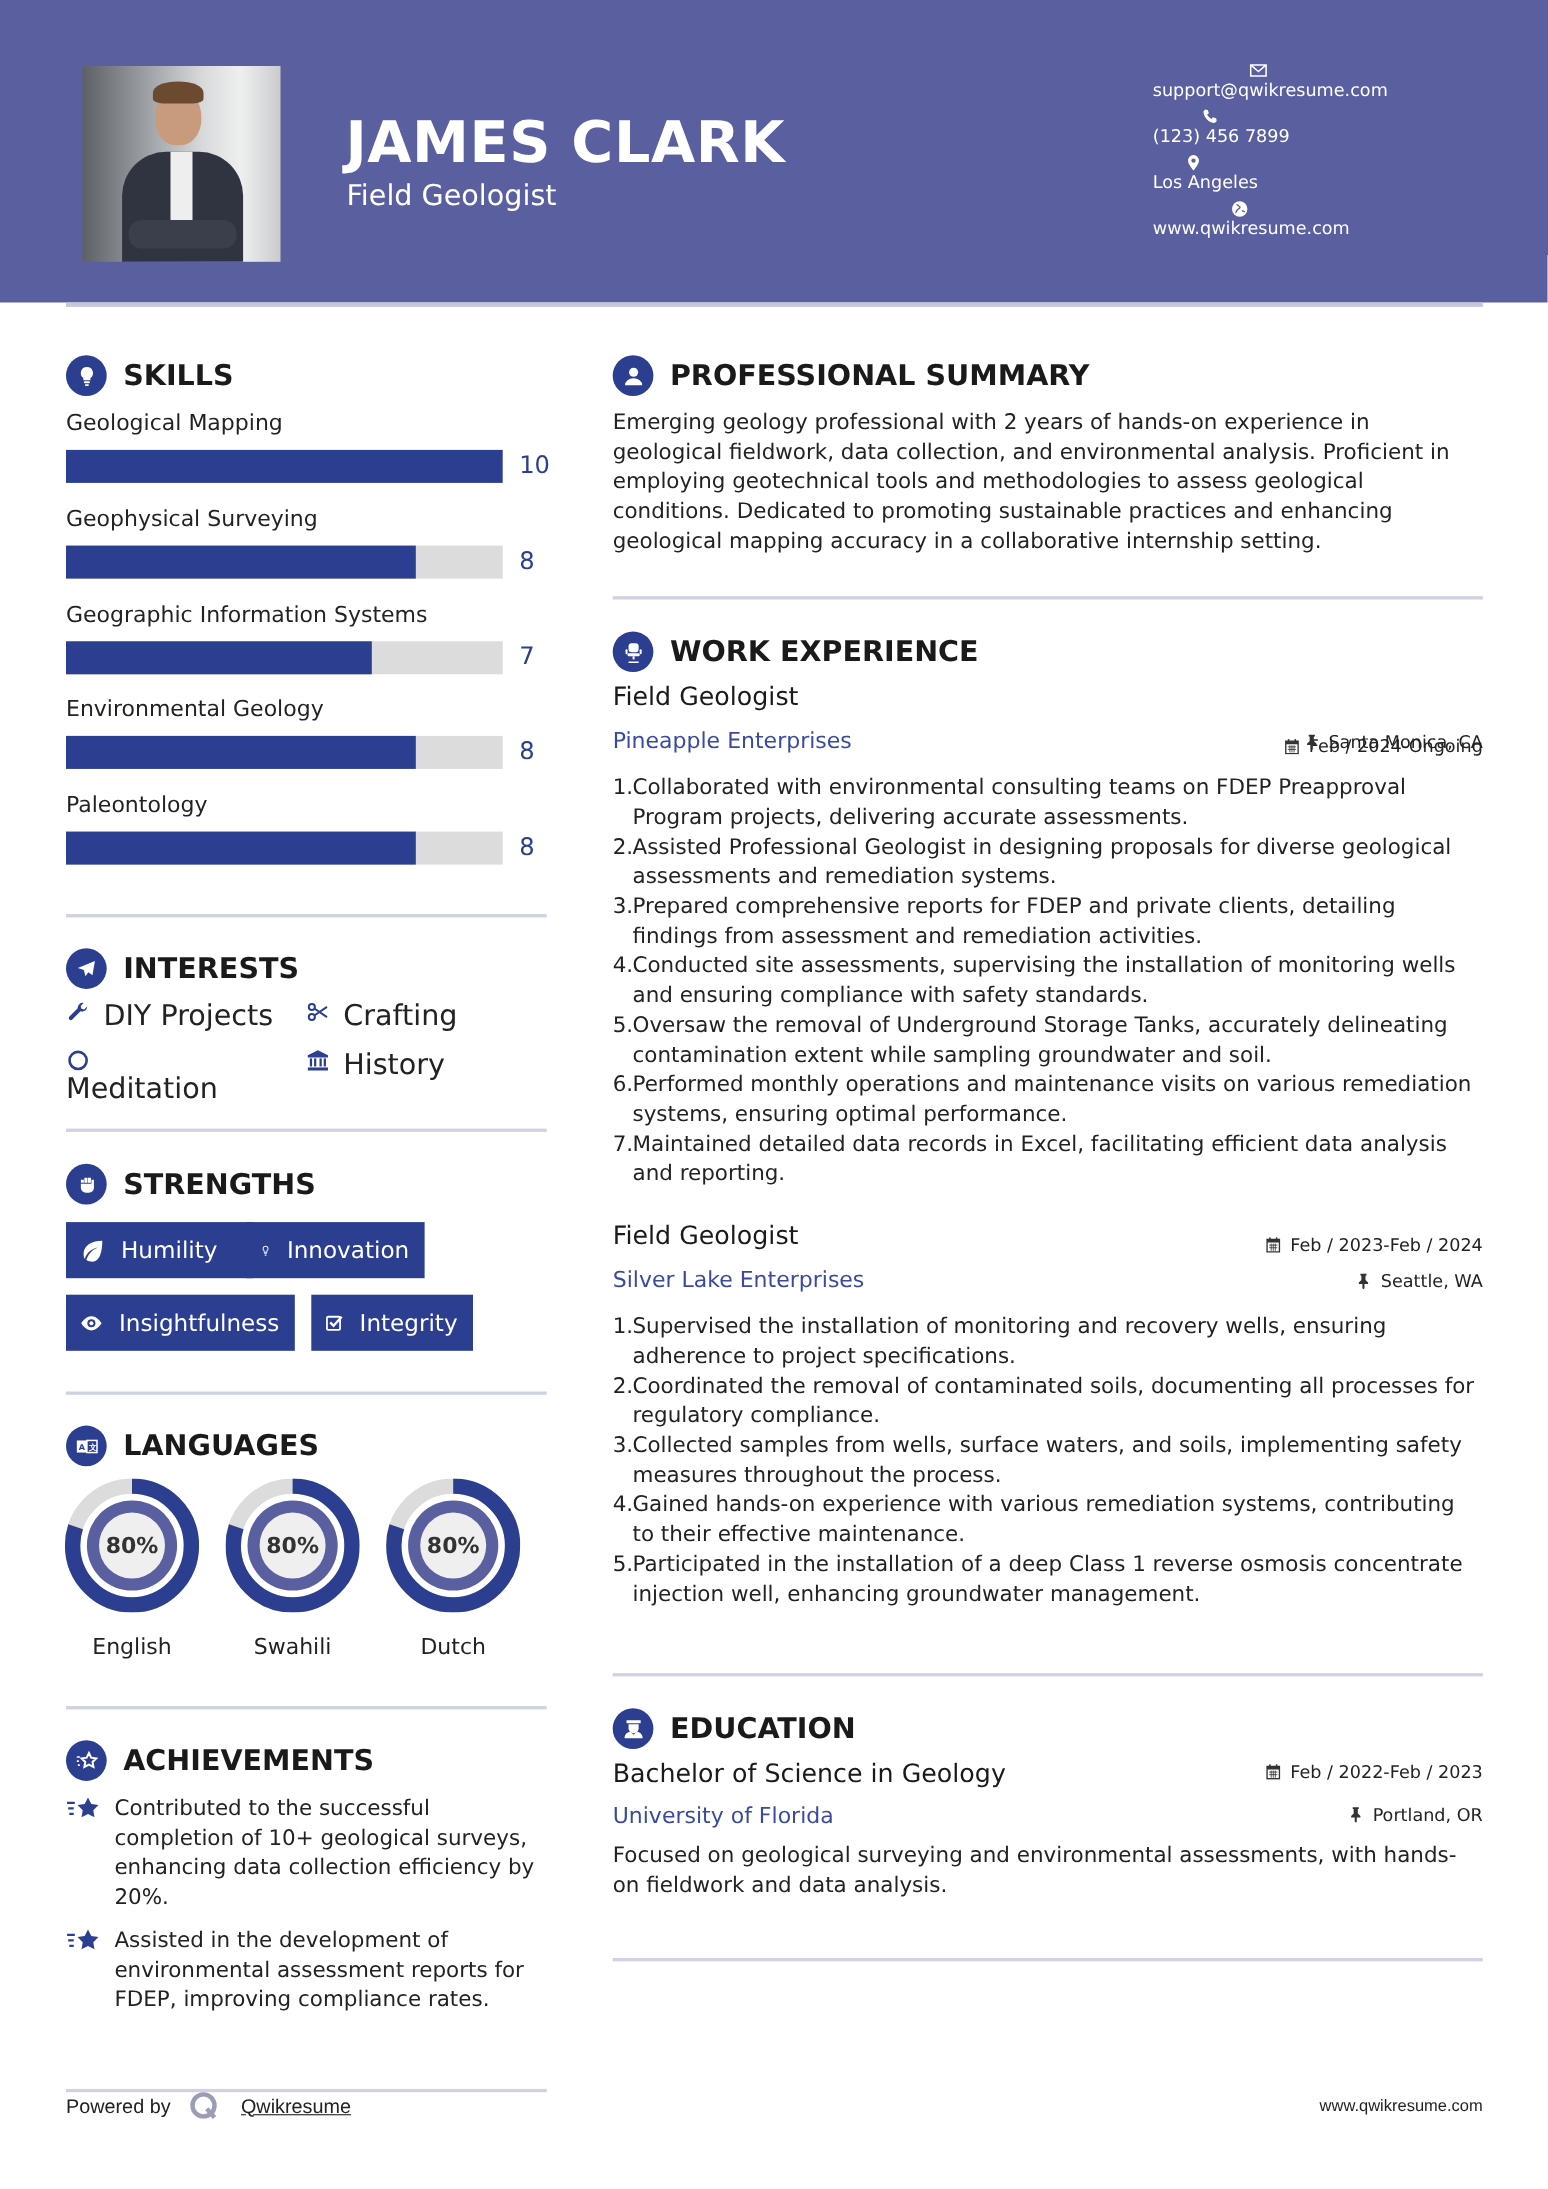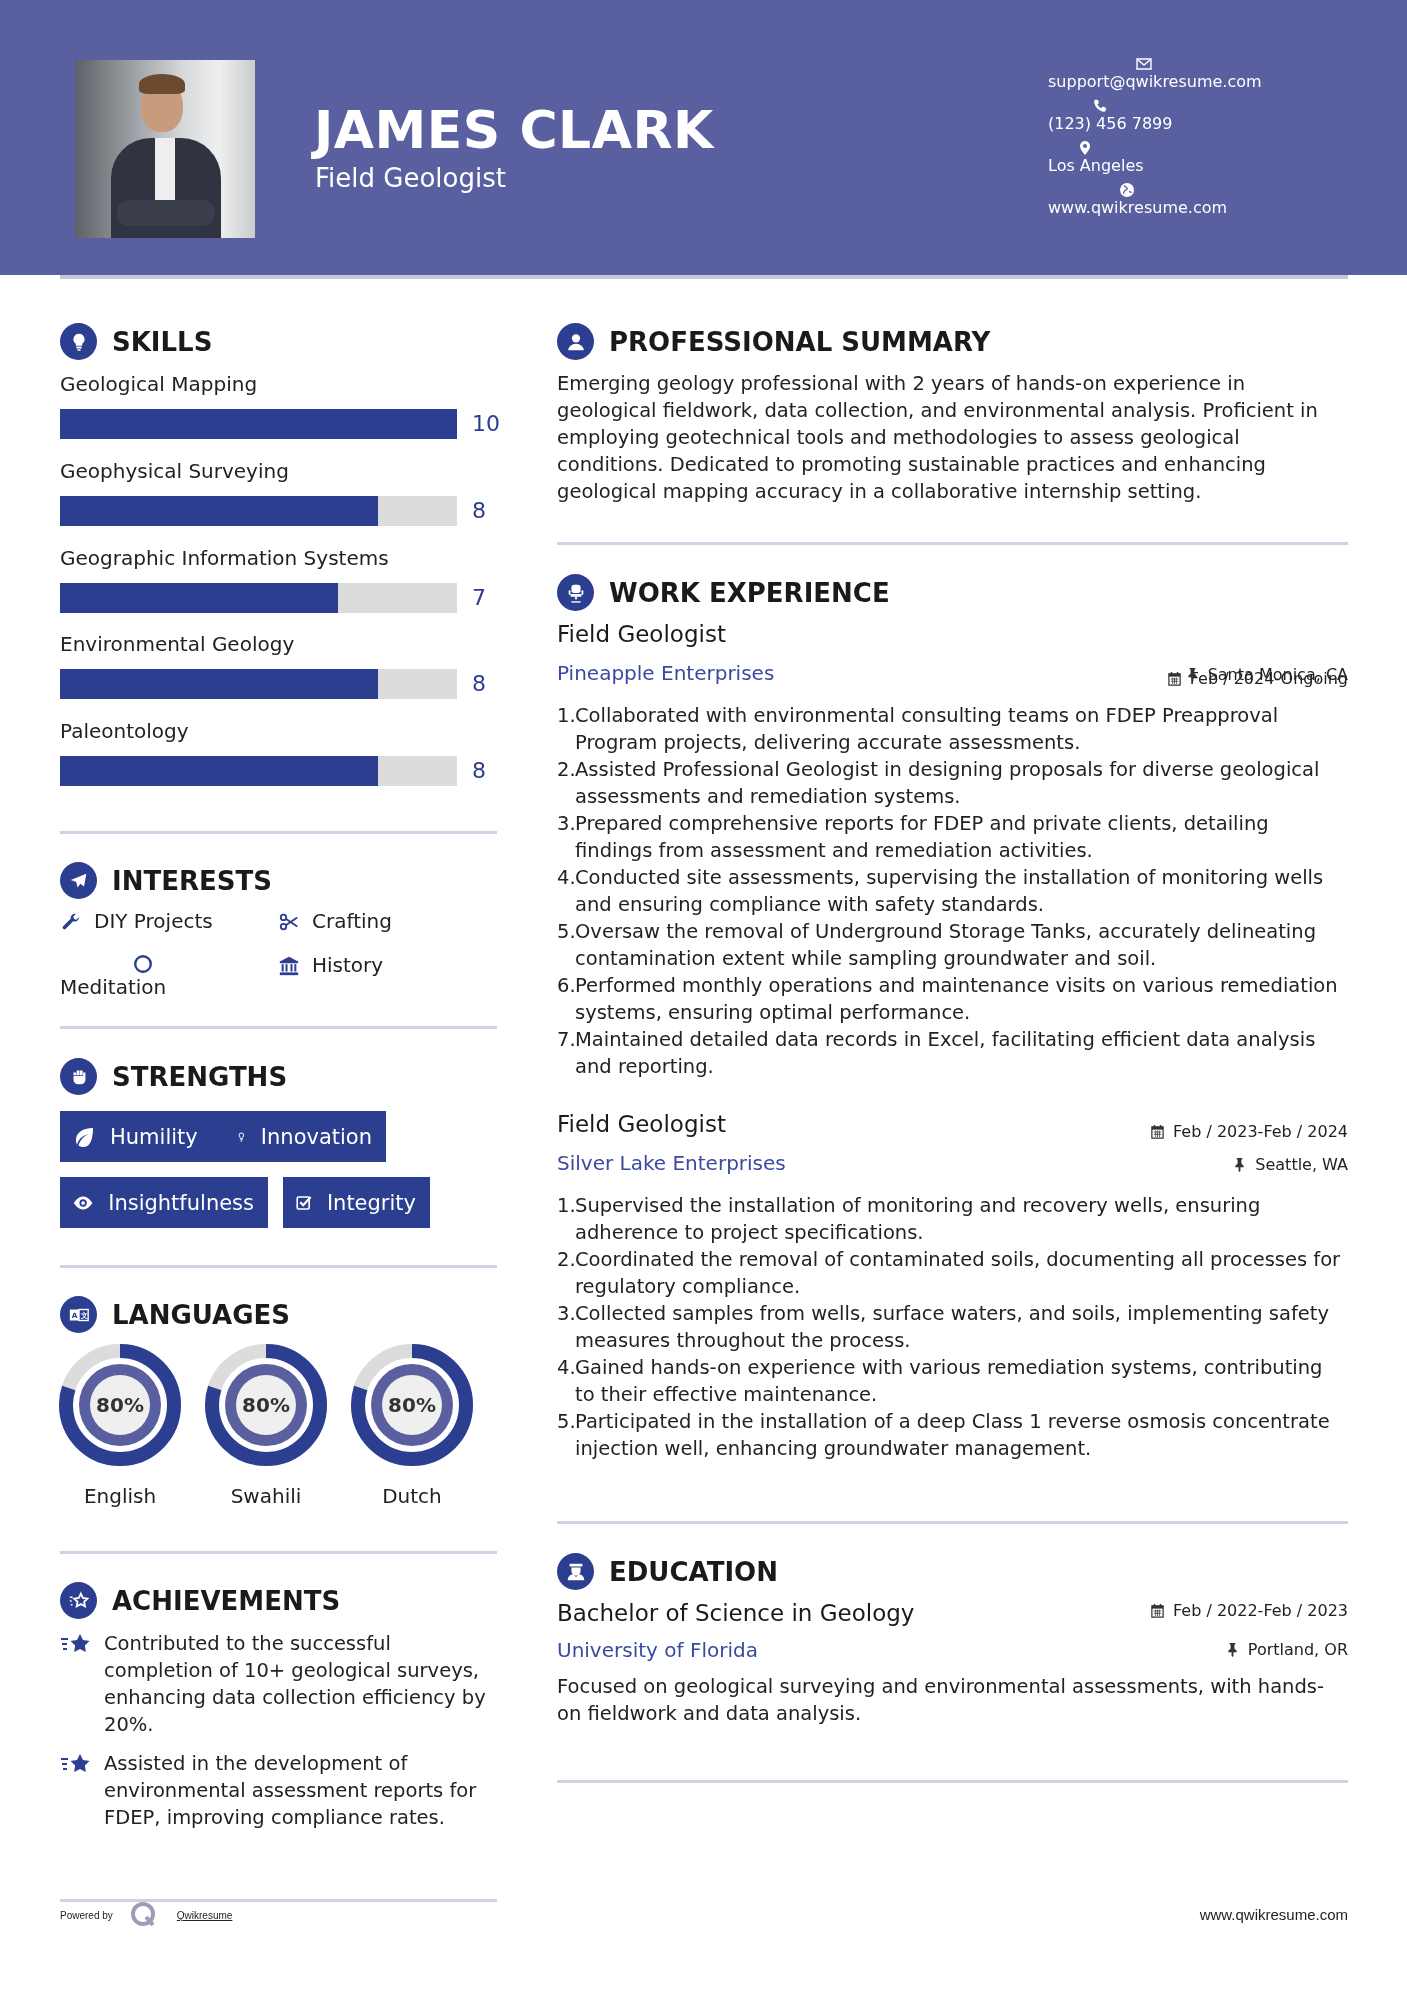--- a/index.html
+++ b/index.html
@@ -28,21 +28,21 @@
   .sicon { width: 37px; height: 37px; border-radius: 50%; background: #2b3e8f; display: inline-flex; align-items: center; justify-content: center; margin-right: 15px; }
   .sicon svg { width: 22px; height: 22px; fill: #fff; }
 
   .rule { position: absolute; height: 3px; background: #d0d1e2; }
 
   .skill-label { position: absolute; left: 60px; font-size: 20px; color: #222; font-family: "DejaVu Sans", sans-serif; }
   .skill-track { position: absolute; left: 60px; width: 397px; height: 30px; background: #dcdcdc; }
   .skill-fill { height: 30px; background: #2b3e8f; }
   .skill-num { position: absolute; left: 472px; font-size: 22px; color: #2b3e8f; font-family: "DejaVu Sans", sans-serif; }
 
-  .interest { position: absolute; display: flex; align-items: flex-end; font-size: 20px; color: #222; font-family: "DejaVu Sans", sans-serif; }
+  .interest { position: absolute; display: flex; align-items: flex-start; font-size: 26px; color: #222; font-family: "DejaVu Sans", sans-serif; }
   .interest svg { width: 22px; height: 22px; margin-right: 12px; }
 
   .chip { position: absolute; height: 51px; background: #2b3e8f; color: #fff; display: flex; align-items: center; padding: 0 14px 0 12px; font-size: 21px; font-family: "DejaVu Sans", sans-serif; }
   .chip svg { width: 24px; height: 24px; margin-right: 14px; fill: #fff; }
 
   .lang { position: absolute; width: 122px; text-align: center; }
   .lang-ring { width: 122px; height: 122px; }
   .lang-name { margin-top: 14px; font-size: 20px; color: #222; font-family: "DejaVu Sans", sans-serif; }
 
   .ach { position: absolute; left: 60px; width: 440px; display: flex; font-size: 19.5px; line-height: 27px; color: #222; font-family: "DejaVu Sans", sans-serif; }
@@ -51,21 +51,21 @@
   .para { position: absolute; font-size: 19.5px; line-height: 27px; color: #222; font-family: "DejaVu Sans", sans-serif; }
   .job-title { position: absolute; left: 557px; font-size: 23px; color: #1a1a1a; font-family: "DejaVu Sans", sans-serif; }
   .job-org { position: absolute; left: 557px; font-size: 20px; color: #3b4aa0; font-family: "DejaVu Sans", sans-serif; text-align: right; }
   .meta { position: absolute; right: 59px; display: flex; align-items: center; font-size: 16px; color: #222; font-family: "DejaVu Sans", sans-serif; white-space: nowrap; }
   .meta svg { width: 15px; height: 15px; margin-right: 8px; fill: #333; }
 
   ol.bullets { position: absolute; left: 557px; width: 790px; list-style: none; font-size: 19.5px; line-height: 27px; color: #222; font-family: "DejaVu Sans", sans-serif; }
   ol.bullets li { position: relative; padding-left: 18px; }
   ol.bullets li .num { position: absolute; left: 0; top: 0; }
 
-  .footer-left { position: absolute; left: 60px; top: 1900px; display: flex; align-items: center; font-size: 10px; color: #222; font-family: "Liberation Sans", sans-serif; }
+  .footer-left { position: absolute; left: 60px; top: 1900px; display: flex; align-items: center; font-size: 18px; color: #222; font-family: "Liberation Sans", sans-serif; }
   .footer-left .qlogo { width: 30px; height: 30px; margin: 0 18px 0 16px; }
   .footer-left a { color: #222; text-decoration: underline; }
   .footer-right { position: absolute; right: 59px; top: 1906px; font-size: 15px; color: #222; font-family: "Liberation Sans", sans-serif; }
 </style>
 </head>
 <body>
 
 <div class="header">
   <div class="photo">
     <div class="body"></div>

